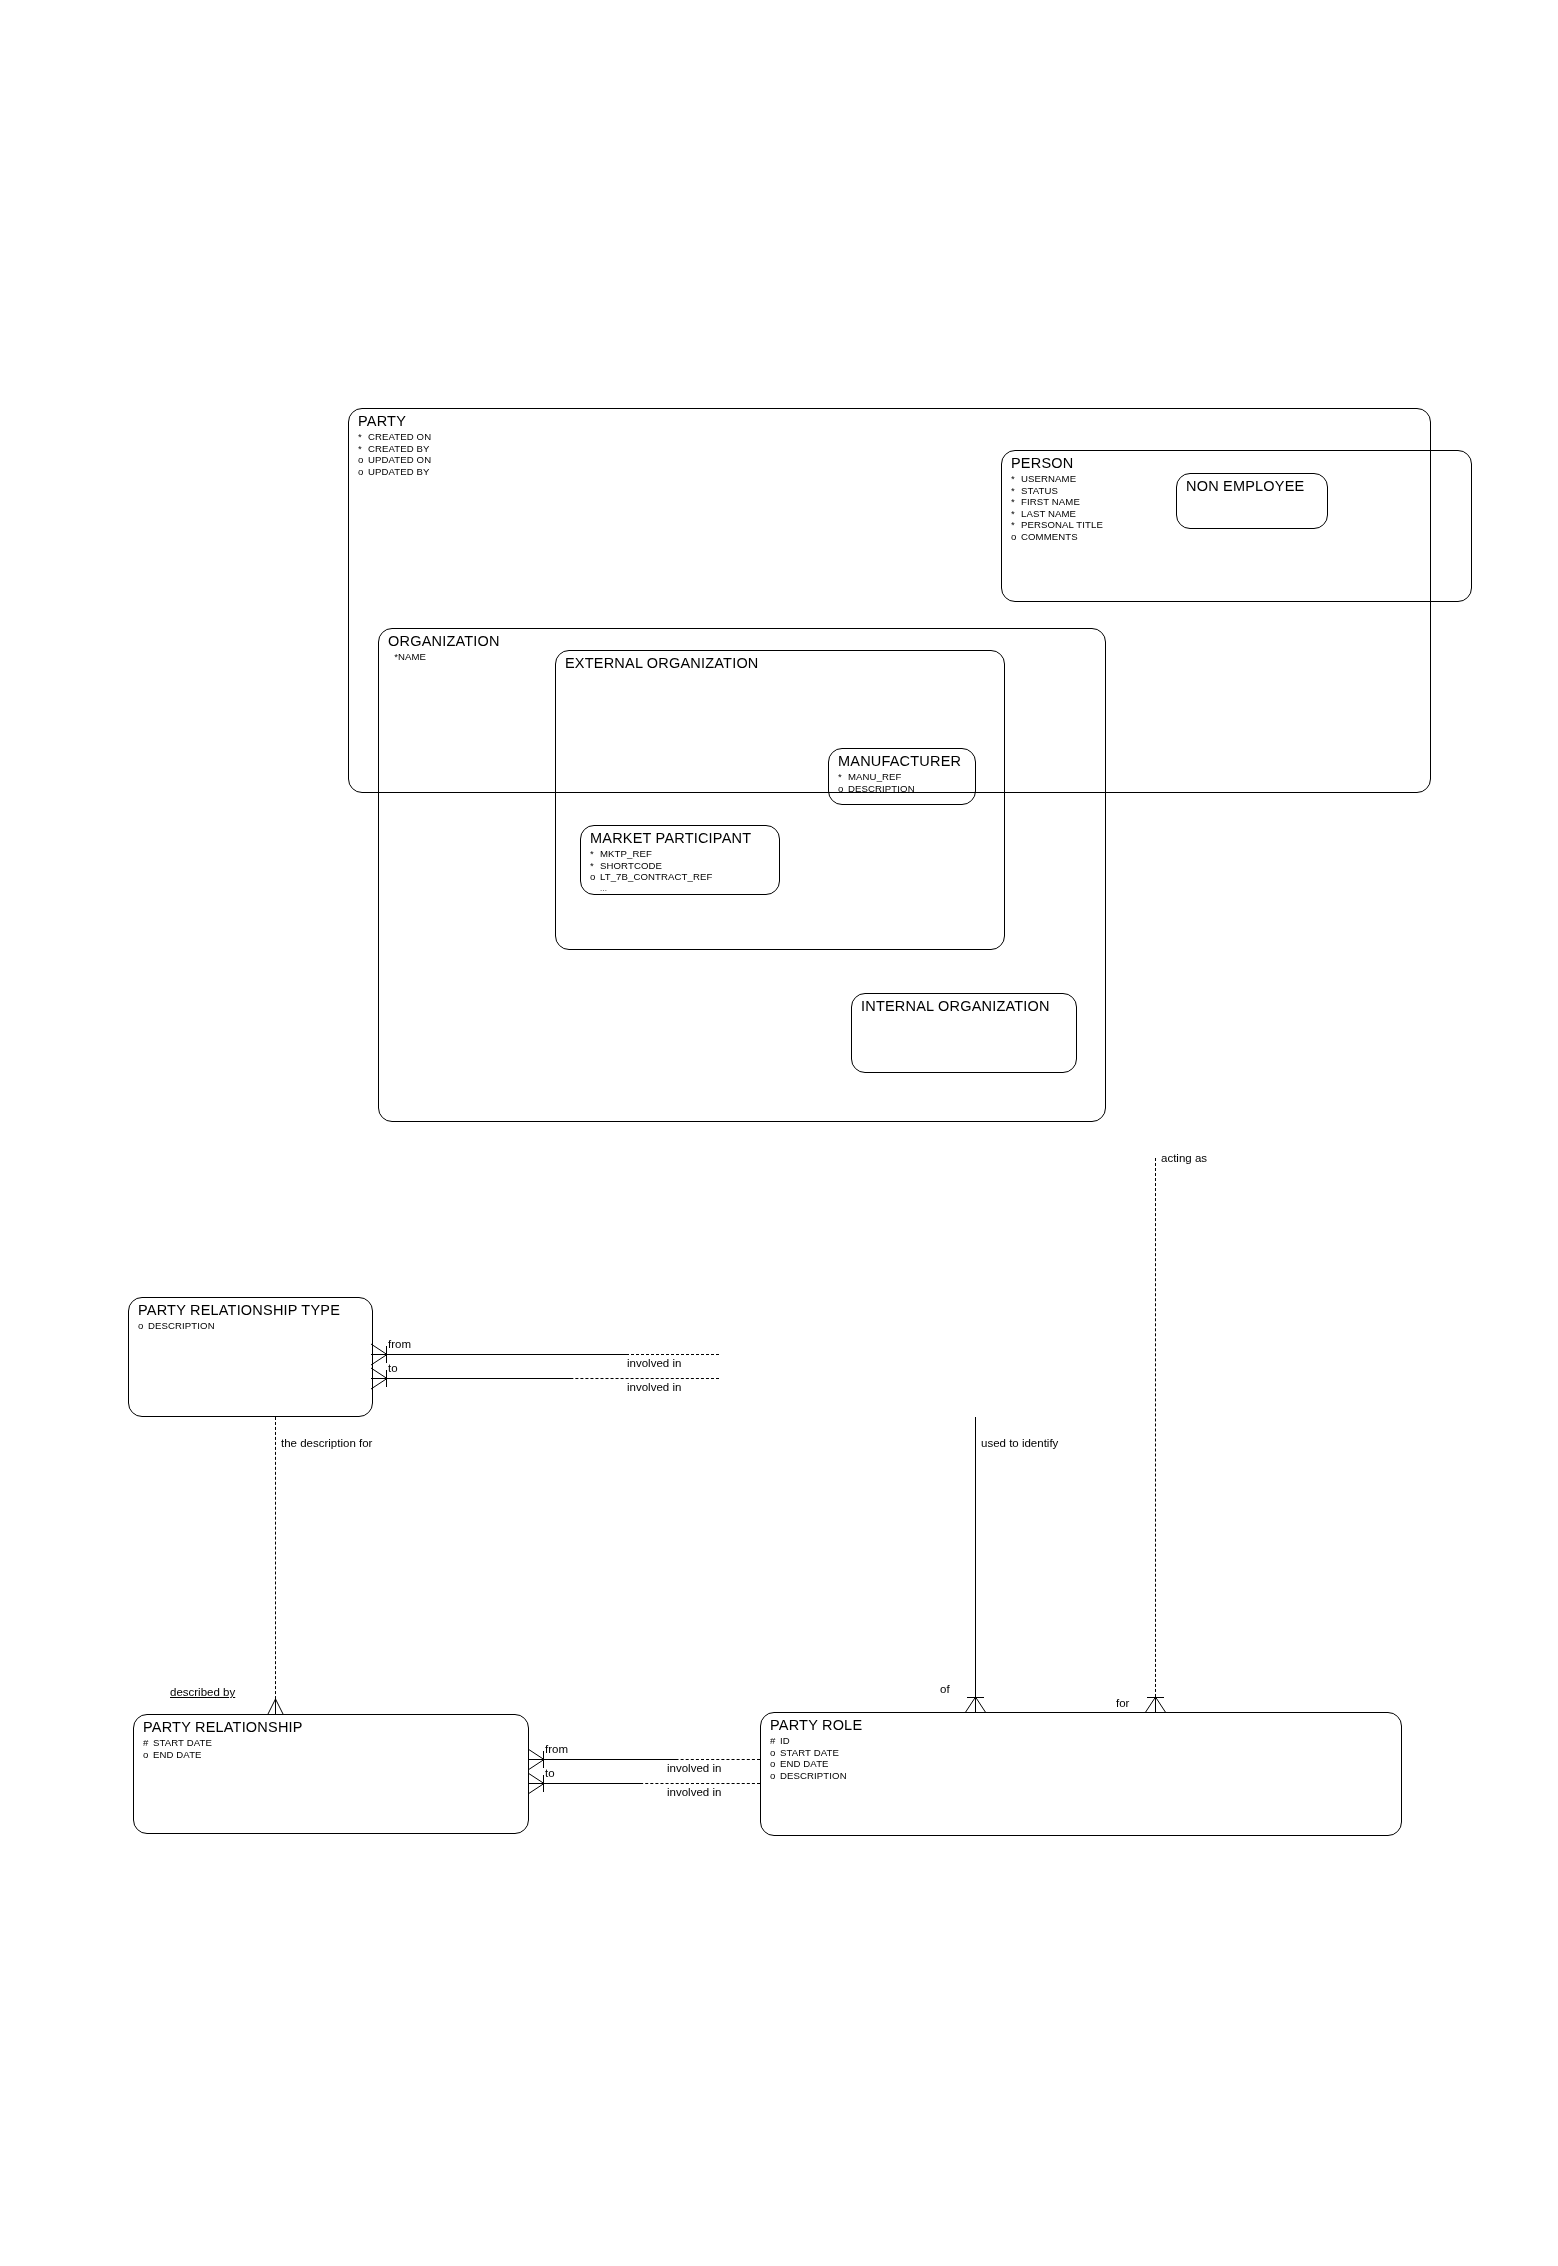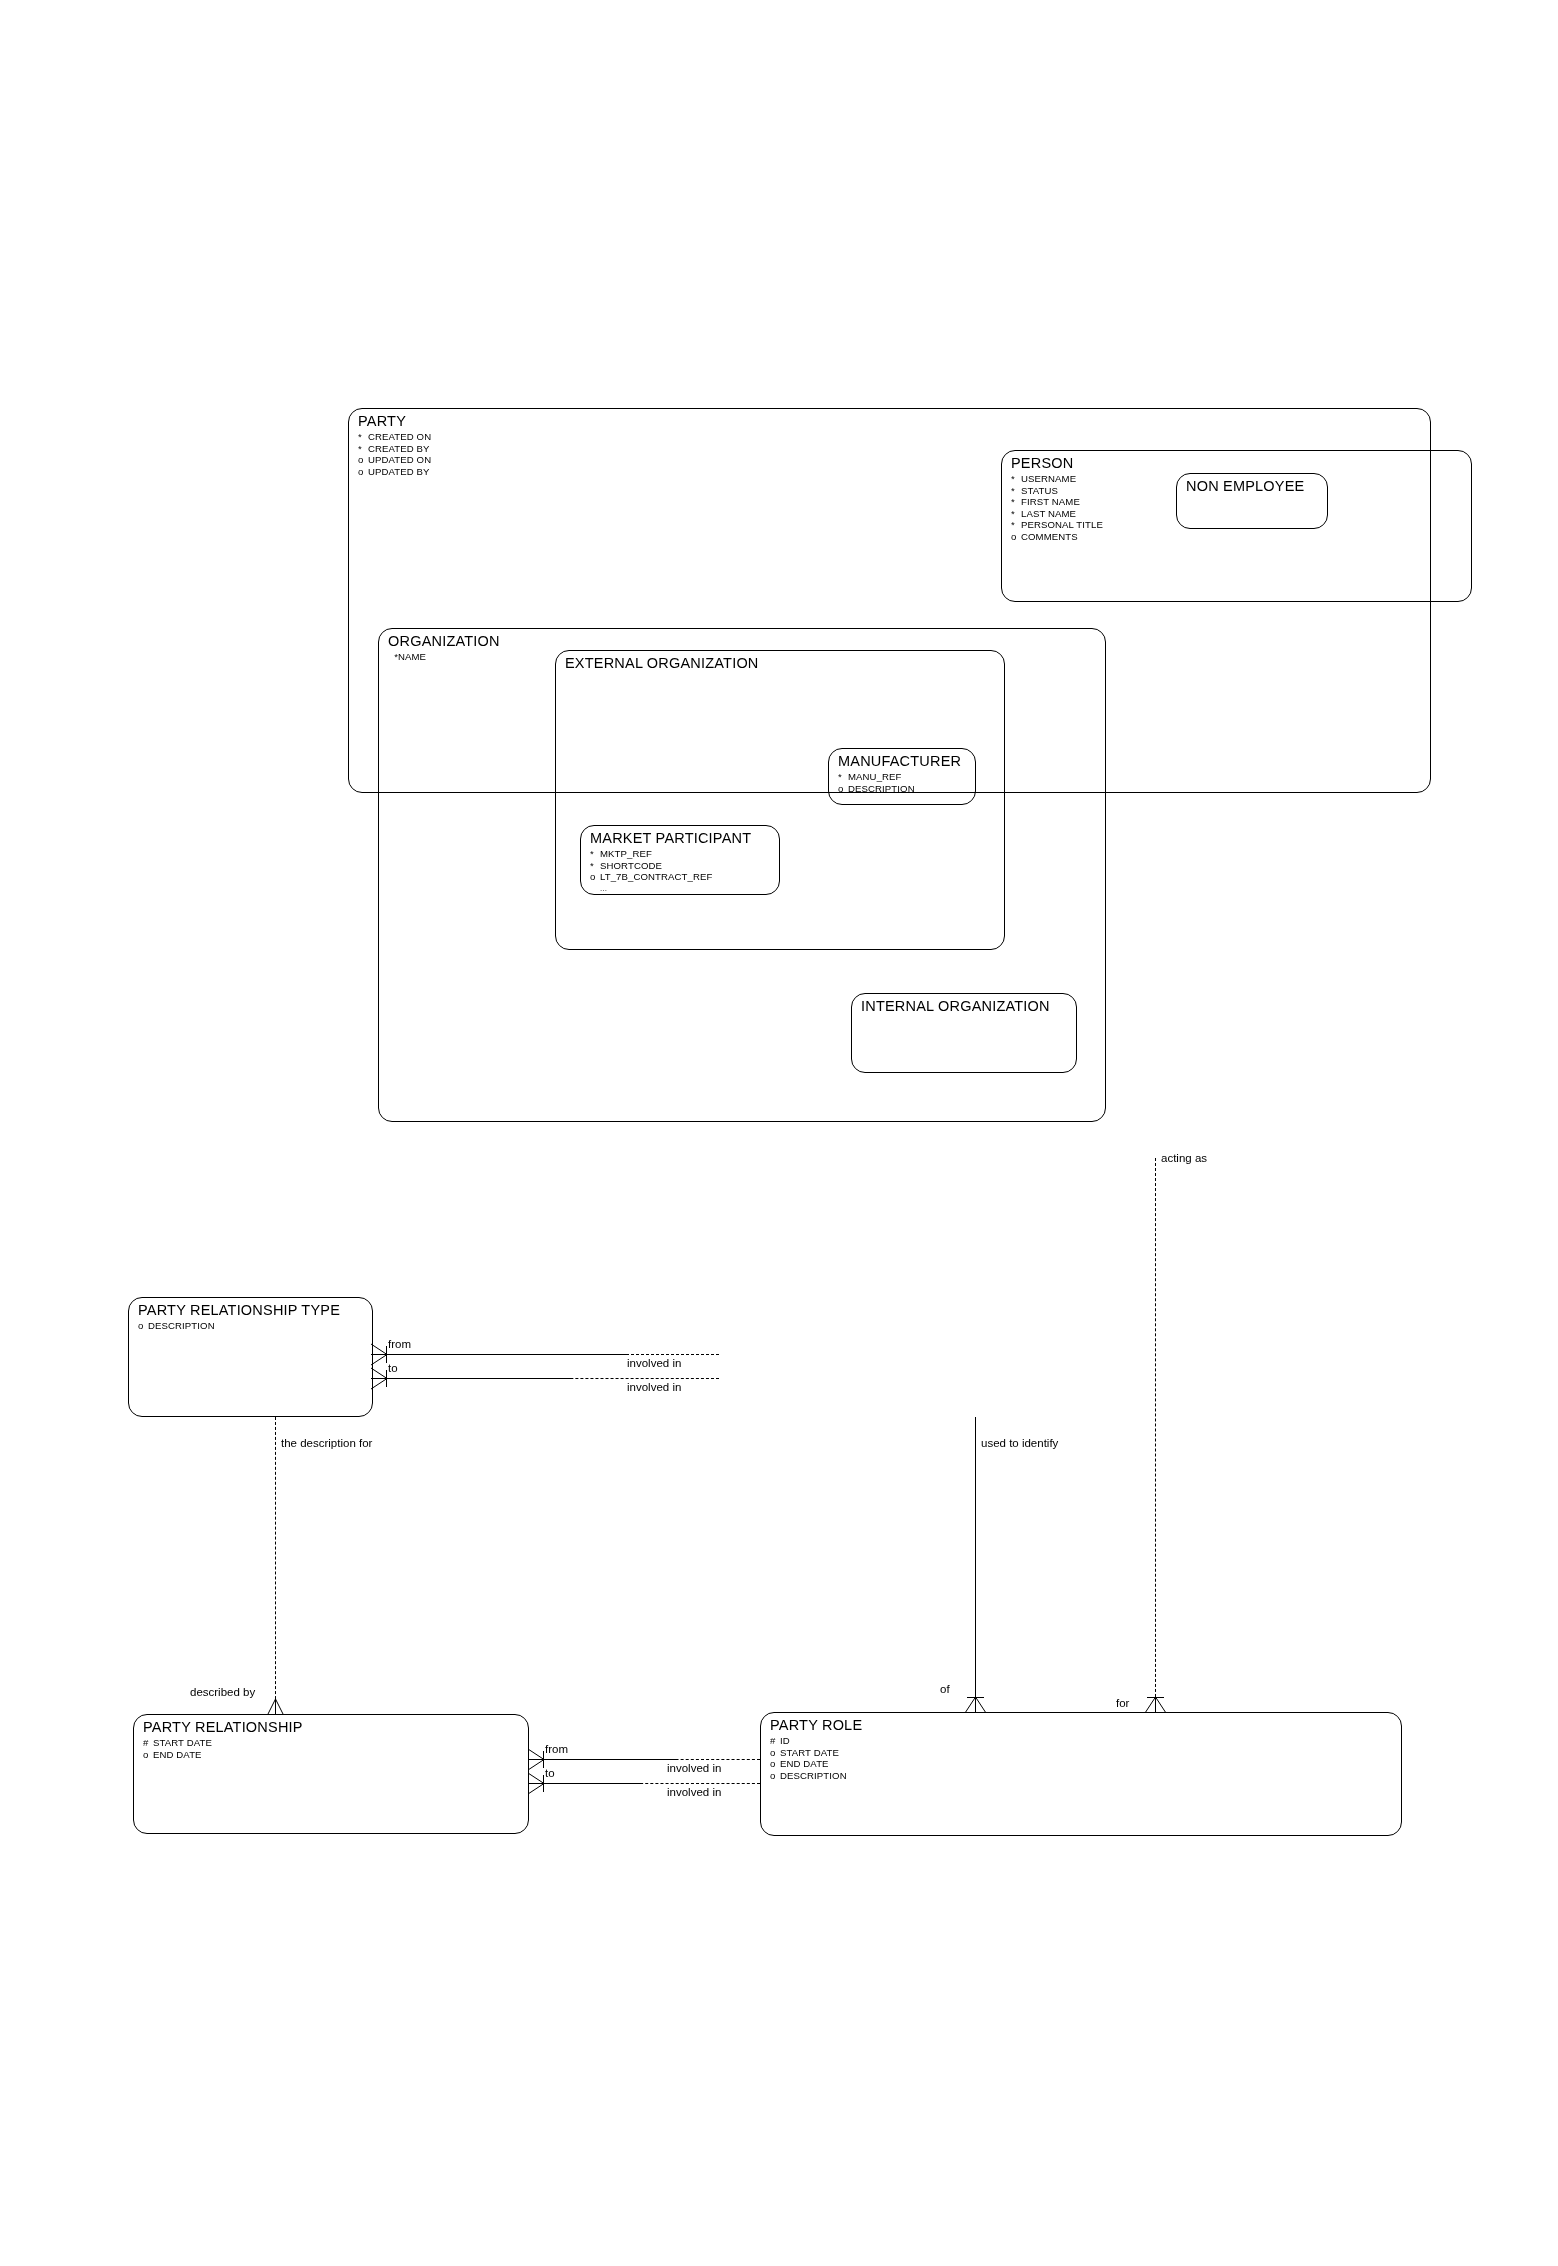--- a/index.html
+++ b/index.html
@@ -193,21 +193,21 @@
   <svg class="cfoot" style="left:961px; top:1697px; width:29px; height:17px;" viewBox="0 0 29 17">
     <path d="M14.5,0 L4,16 M14.5,0 L14.5,16 M14.5,0 L25,16" stroke="#000" fill="none" stroke-width="1"></path>
   </svg>
   <div class="rel-label" style="left:940px; top:1683px;">of</div>
 
   <div class="vline-dashed" style="left:275px; top:1417px; height:297px;"></div>
   <div class="rel-label" style="left:281px; top:1437px;">the description for</div>
   <svg class="cfoot" style="left:261px; top:1699px; width:29px; height:16px;" viewBox="0 0 29 16">
     <path d="M14.5,0 L7,15 M14.5,0 L14.5,15 M14.5,0 L22,15" stroke="#000" fill="none" stroke-width="1"></path>
   </svg>
-  <div class="rel-label" style="left:190px; top:1686px;">described by</div>
+  <div class="rel-label" style="left:170px; top:1686px;text-decoration:underline;">described by</div>
 
   <div class="hline-solid" style="left:386px; top:1354px; width:240px;"></div>
   <div class="hline-dashed" style="left:496px; top:1354px; width:223px;"></div>
   <div class="tick" style="left:386px; top:1346px; width:1px; height:17px;"></div>
   <svg class="cfoot" style="left:370px; top:1340px; width:18px; height:29px;" viewBox="0 0 18 29">
     <path d="M17,14.5 L1,4 M17,14.5 L1,14.5 M17,14.5 L1,25" stroke="#000" fill="none" stroke-width="1"></path>
   </svg>
   <div class="rel-label" style="left:388px; top:1338px;">from</div>
   <div class="rel-label" style="left:627px; top:1357px;">involved in</div>
 

